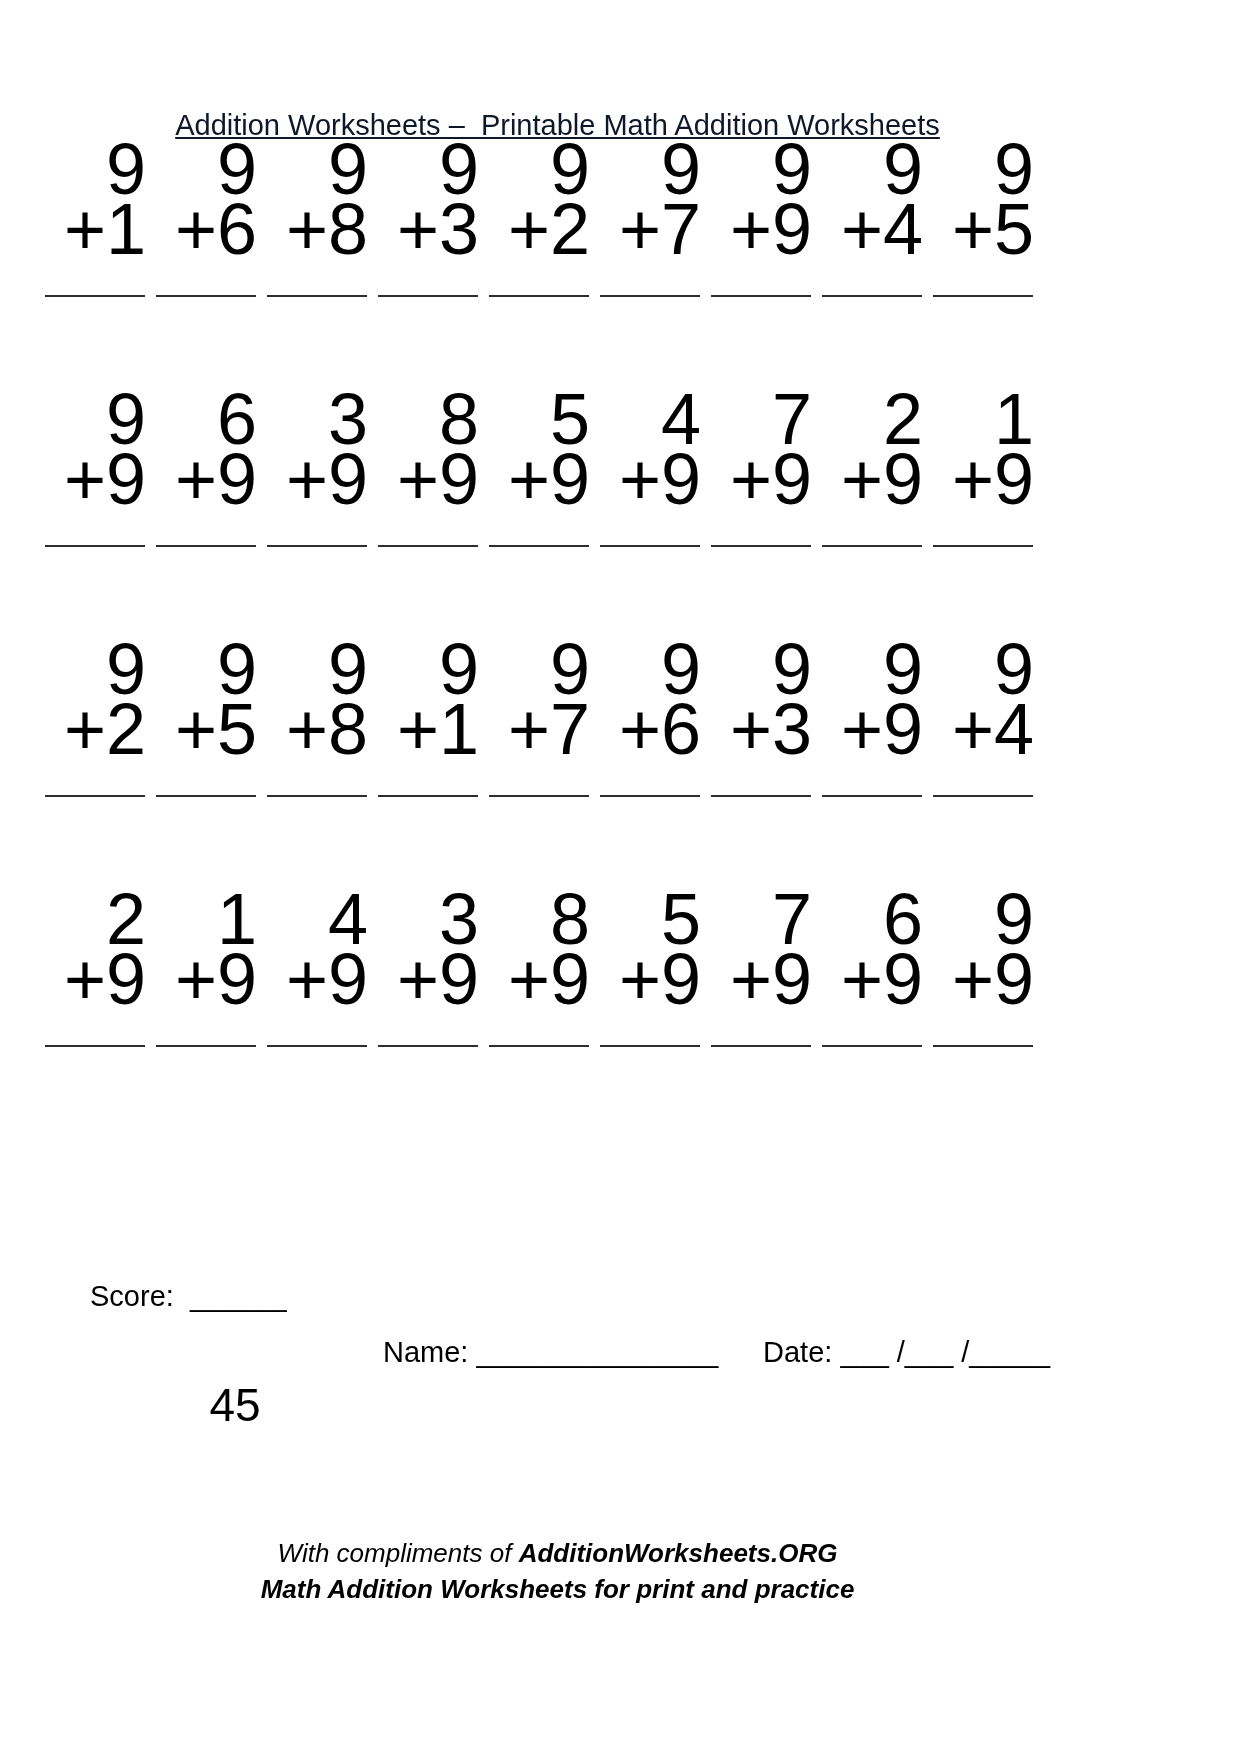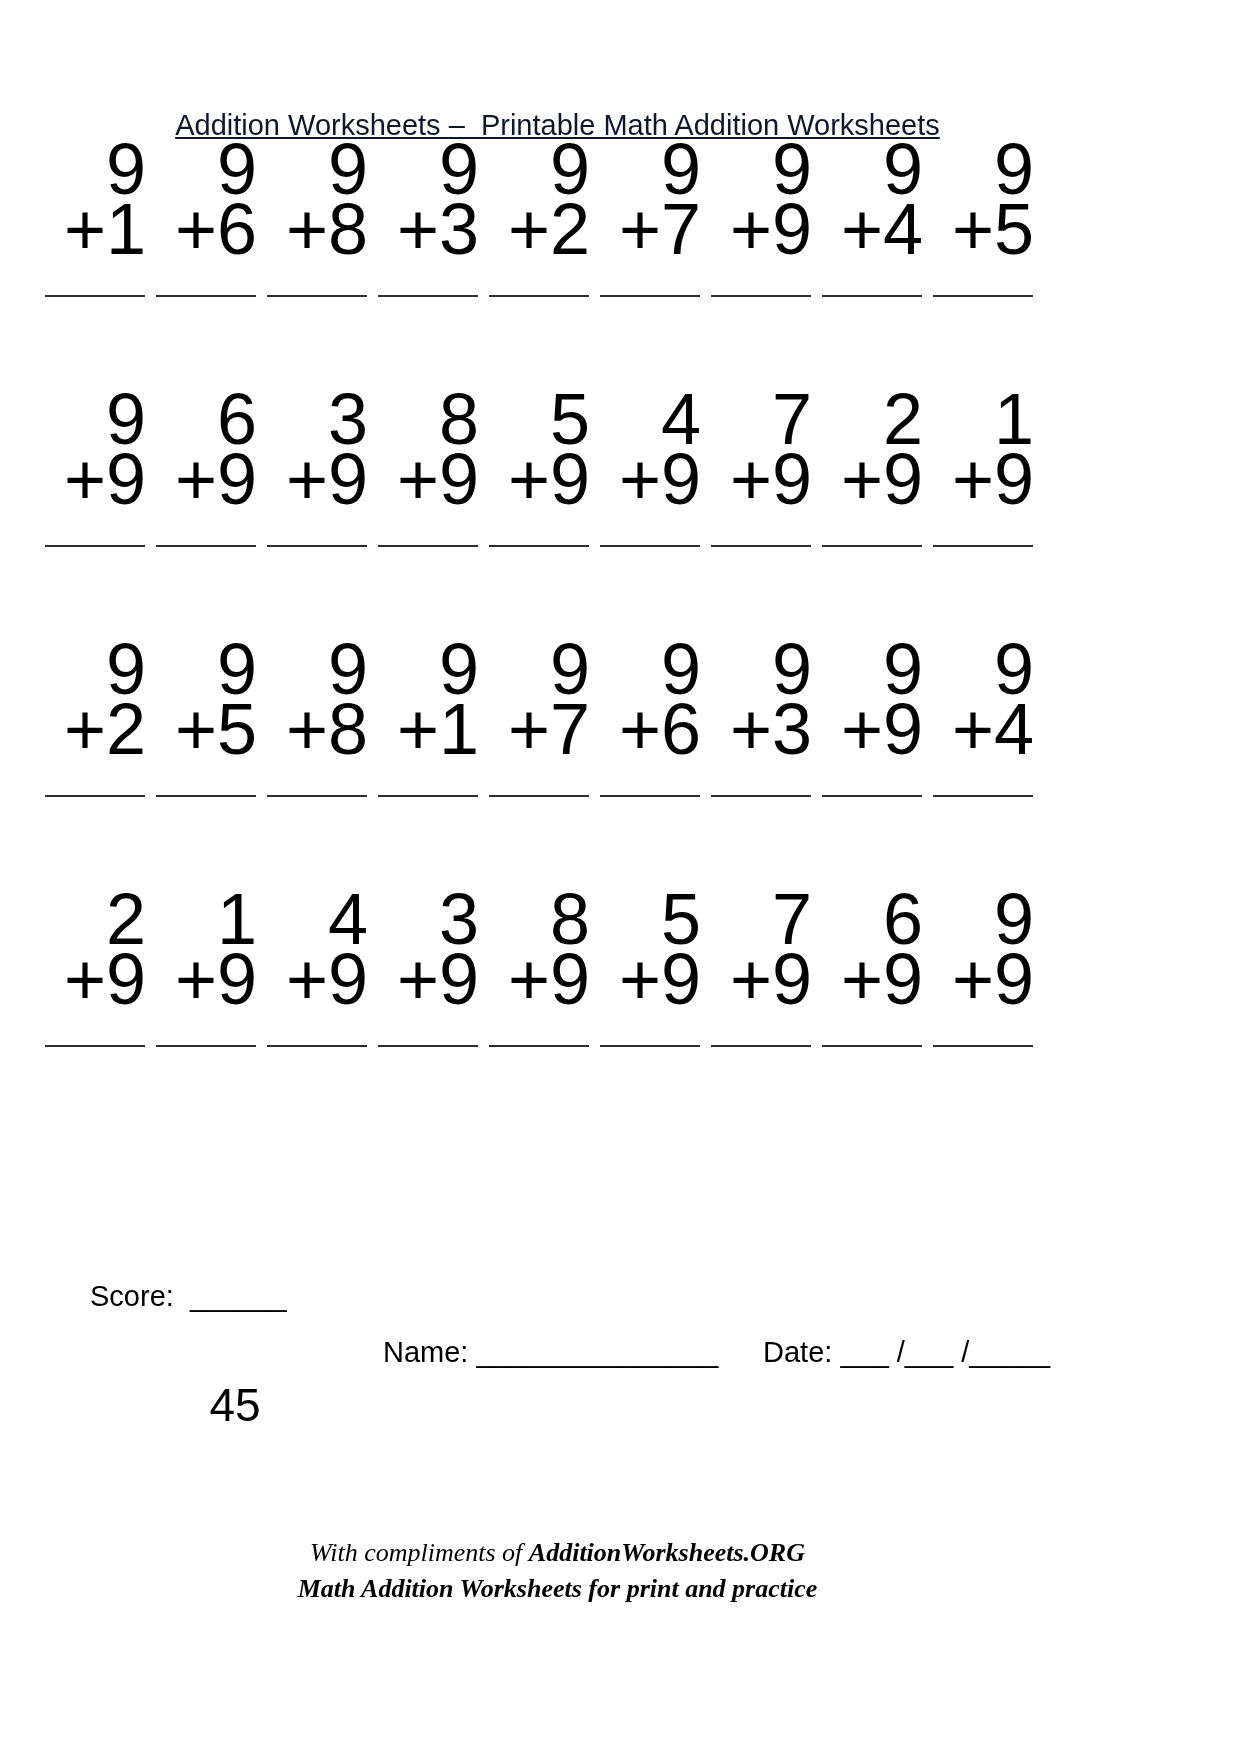--- a/index.html
+++ b/index.html
@@ -81,21 +81,21 @@
     white-space: pre;
   }
 
   
   .credits {
     position: absolute;
     top: 1535px;
     left: 0;
     width: 1115px;
     text-align: center;
-    font-family: Liberation Serif, serif;
+    font-family: Liberation Sans, sans-serif;
     font-style: italic;
     font-size: 26px;
     line-height: 36px;
   }
   .credits .brand, .credits .line2 { font-weight: bold; }
 </style>
 </head>
 <body>
 
 <div class="page">

